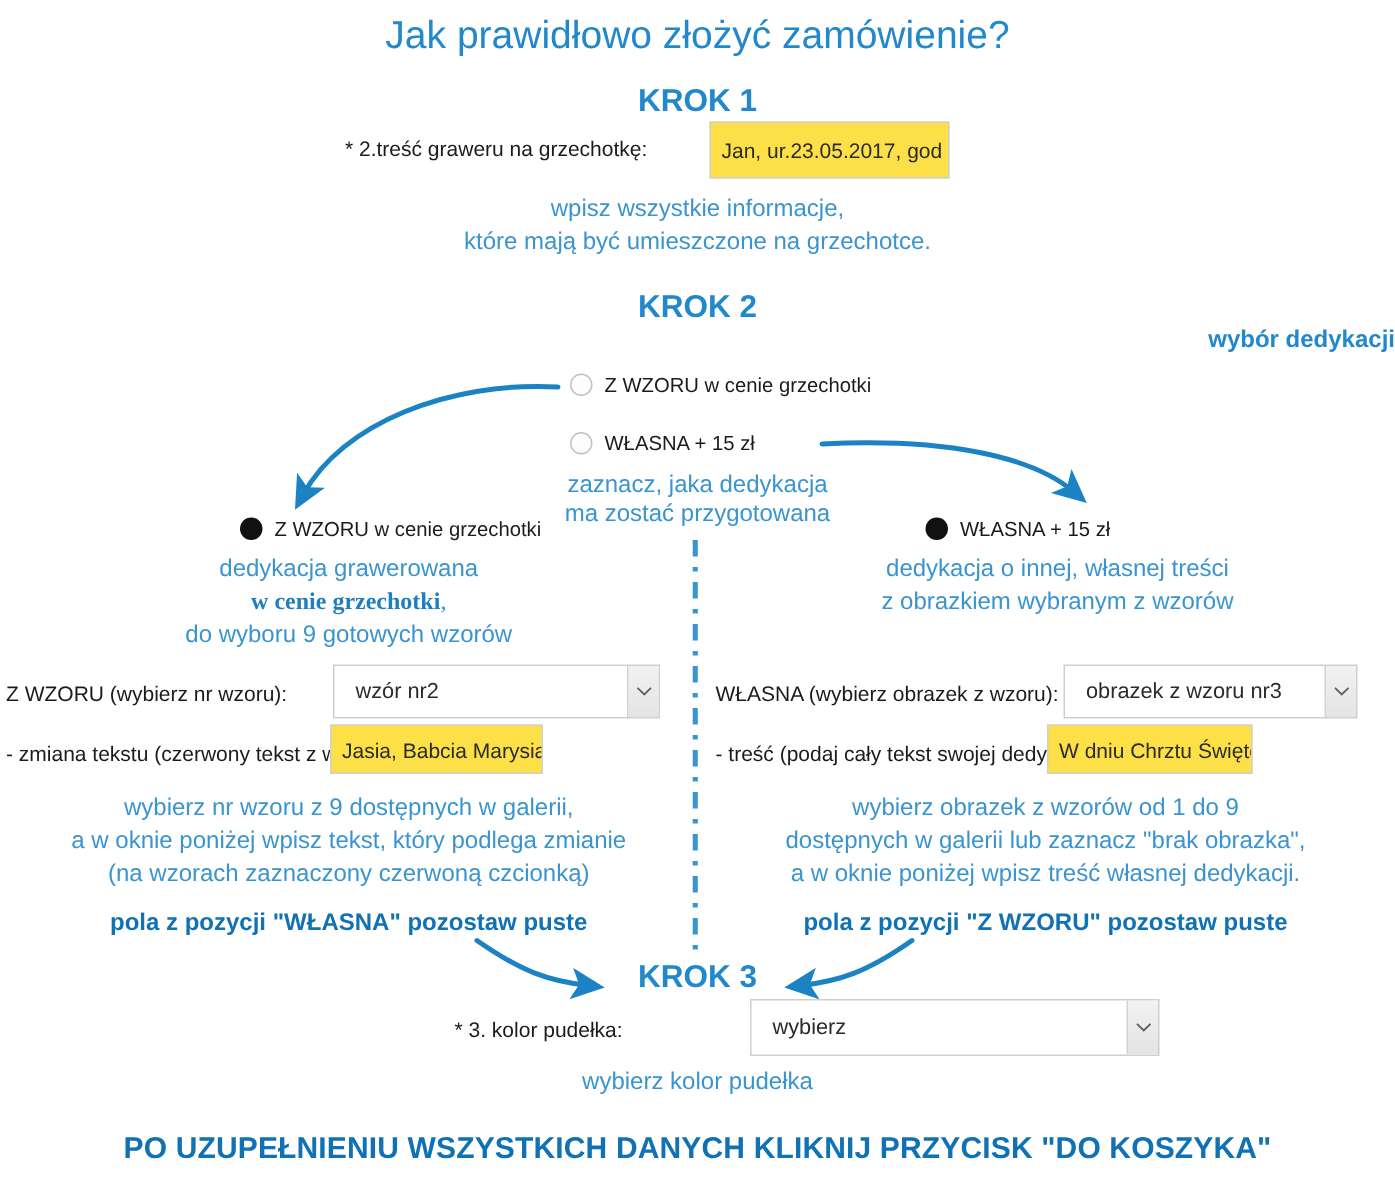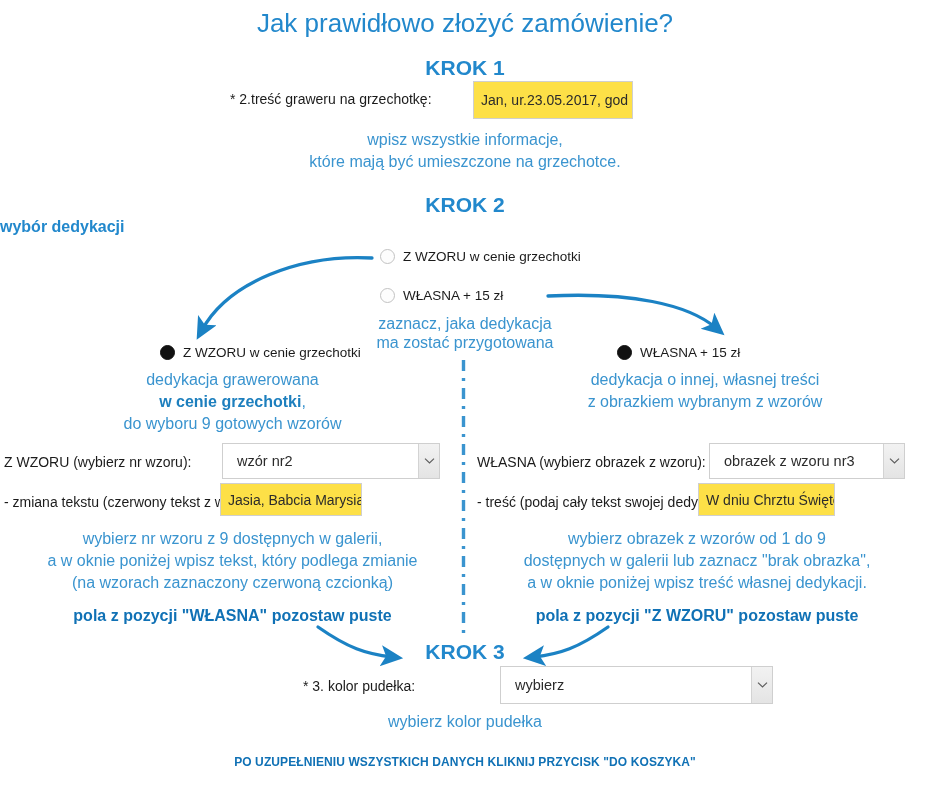--- a/index.html
+++ b/index.html
@@ -41,37 +41,37 @@
   .krok {
     font-size: 21px;
     font-weight: bold;
     color: #2288cc;
     text-align: center;
   }
   .krok-sub {
     font-size: 16px;
     font-weight: bold;
     color: #2288cc;
-    text-align: left;
+    text-align: right;
   }
   .note {
     font-size: 16px;
     color: #3a94cf;
     text-align: center;
     line-height: 22px;
   }
   .note b { font-weight: bold; color: #1d7fbe; }
   .note-strong {
     font-size: 16px;
     font-weight: bold;
     color: #1071b5;
     text-align: center;
   }
   .footer-note {
-    font-size: 12px;
+    font-size: 20px;
     font-weight: bold;
     color: #1071b5;
     text-align: center;
     width: 930px;
     left: 0;
     letter-spacing: 0.1px;
   }
   .field-label {
     font-size: 14px;
     color: #1b1b1b;
@@ -185,21 +185,21 @@
 
   <div class="abs note" style="top:313px; left:315px; width:300px;">zaznacz, jaka dedykacja</div>
   <div class="abs note" style="top:332px; left:315px; width:300px;">ma zostać przygotowana</div>
 
   <div class="abs radio-row" style="top:345px; left:160px;">
     <span class="radio checked"></span>
     <span class="radio-label">Z WZORU w cenie grzechotki</span>
   </div>
 
   <div class="abs note" style="top:369px; left:20px; width:425px;">dedykacja grawerowana</div>
-  <div class="abs note" style="top:391px; left:20px; width:425px;">
+  <div class="abs note" style="top:391px; left:20px; width:425px;font-family:Liberation Serif, serif;">
     <b>w cenie grzechotki</b><span>,</span>
   </div>
   <div class="abs note" style="top:413px; left:20px; width:425px;">do wyboru 9 gotowych wzorów</div>
 
   <div class="abs field-label" style="top:454px; left:4px;">Z WZORU (wybierz nr wzoru):</div>
   <div class="abs selectbox" style="top:443px; left:222px; width:218px; height:36px;">
     <span class="sel-val">wzór nr2</span>
     <span class="sel-arrow">
       <svg width="11" height="8" viewBox="0 0 11 8">
           <path d="M1,1.6 L5.5,6 L10,1.6" fill="none" stroke="#5e5e5e" stroke-width="1.2"></path>

